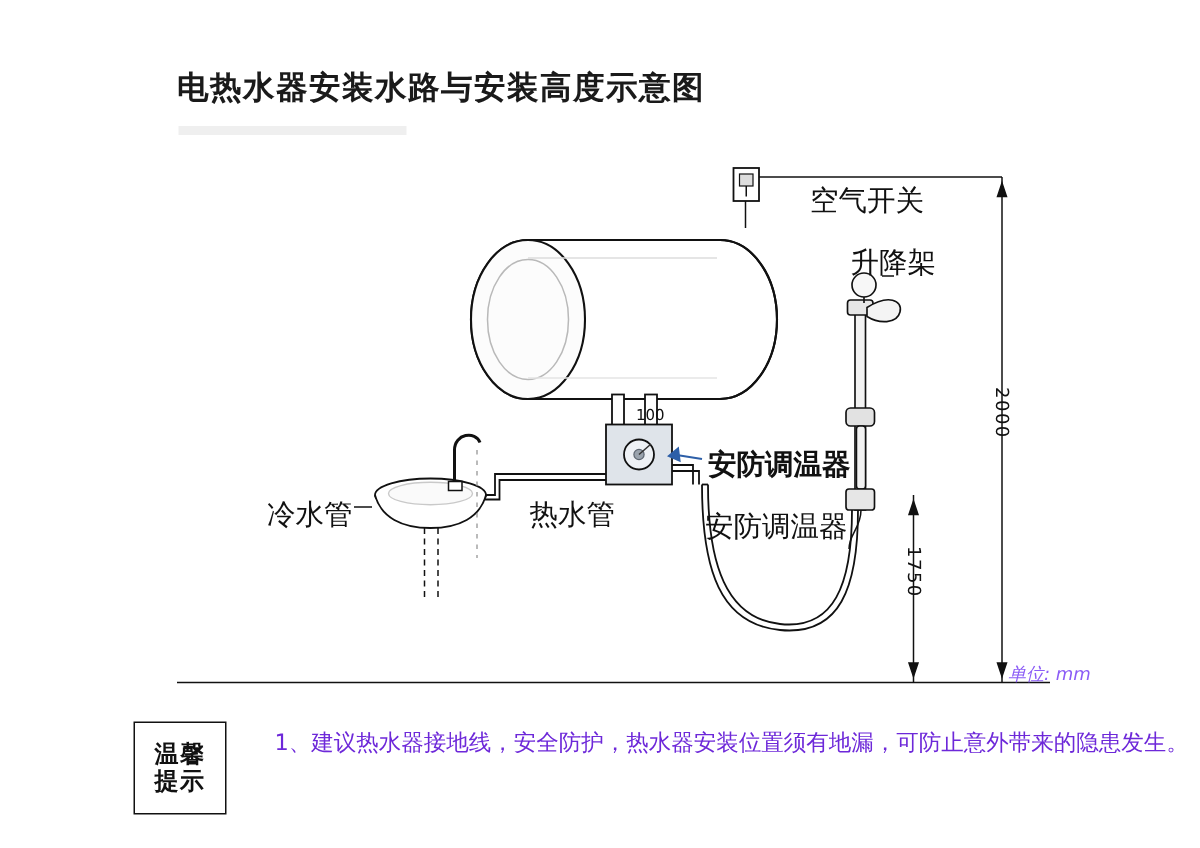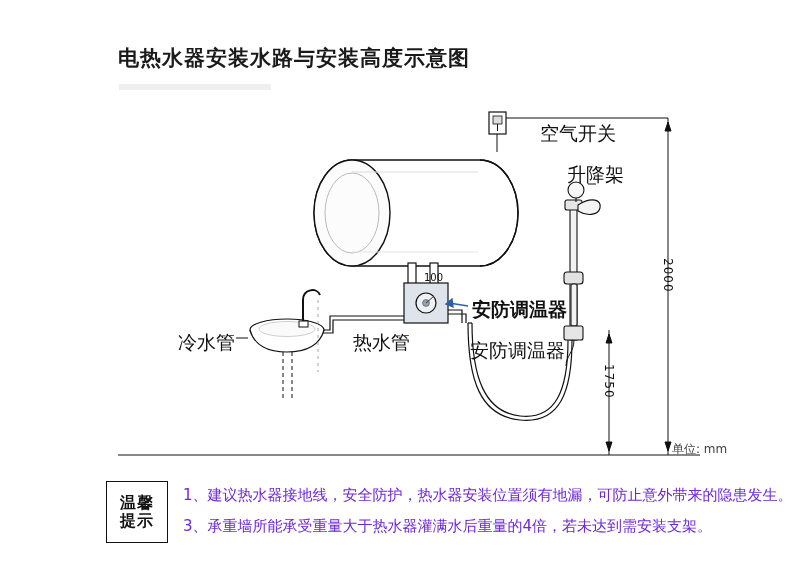--- a/index.html
+++ b/index.html
@@ -53,26 +53,27 @@
     font-weight: bold;
   }
   .lbl-vert {
     writing-mode: vertical-rl;
     text-orientation: mixed;
     letter-spacing: 1px;
   }
   .unit {
     position: absolute;
     font-size: 12px;
-    color: #404040;
-    white-space: nowrap;
+    color: #8b5cf6;
+    white-space: nowrap;
+    font-style: italic;
   }
   .tips-box {
     position: absolute;
-    left: 106px;
+    left: 89px;
     top: 481px;
     width: 62px;
     height: 62px;
     border: 1.5px solid #111111;
     box-sizing: border-box;
     display: flex;
     flex-direction: column;
     align-items: center;
     justify-content: center;
     line-height: 1.15;
@@ -243,16 +244,15 @@
 
   <div class="unit" style="left:672px; top:441px;">单位: mm</div>
 
   <div class="tips-box">
     <span>温馨</span>
     <span>提示</span>
   </div>
 
   <div class="notes">
     <div class="note-line">1、建议热水器接地线，安全防护，热水器安装位置须有地漏，可防止意外带来的隐患发生。</div>
-    <div class="note-line">3、承重墙所能承受重量大于热水器灌满水后重量的4倍，若未达到需安装支架。</div>
   </div>
 
 </div>
 
 </body></html>

